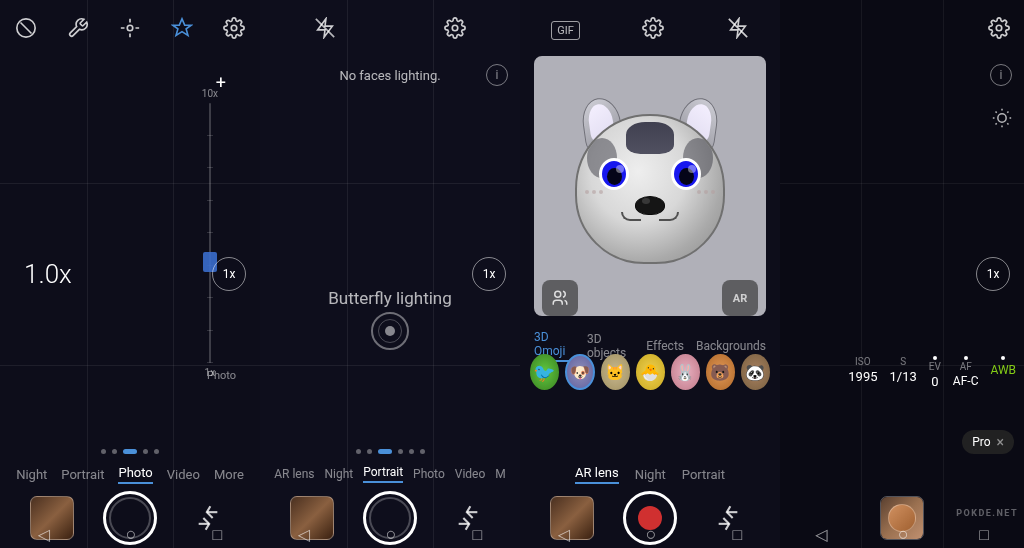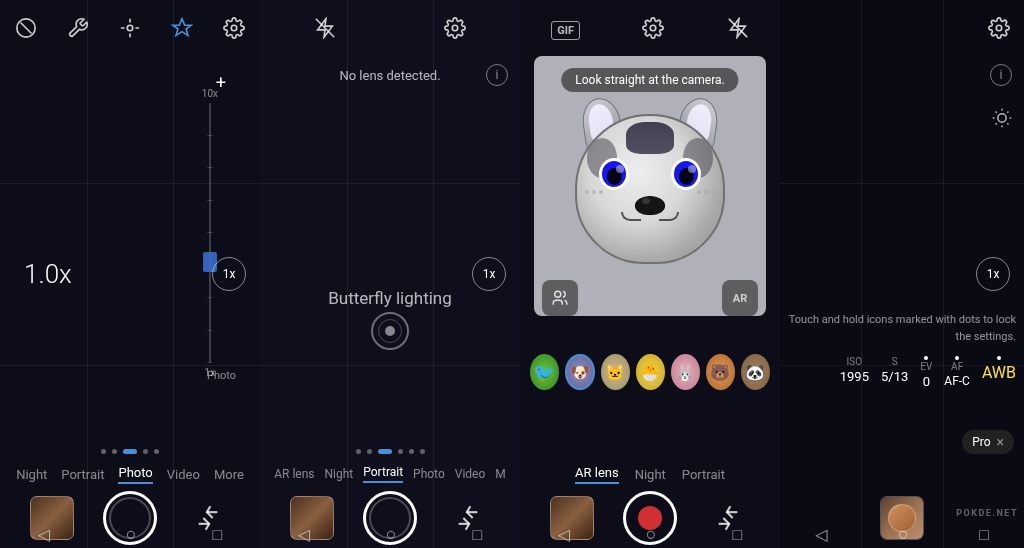--- a/index.html
+++ b/index.html
@@ -144,21 +144,21 @@
       </svg>
     </div>
     <div style="color:rgba(255,255,255,0.8);cursor:pointer;">
       <svg width="22" height="22" viewBox="0 0 24 24" fill="none" stroke="currentColor" stroke-width="1.8">
         <circle cx="12" cy="12" r="3"></circle>
         <path d="M19.4 15a1.65 1.65 0 0 0 .33 1.82l.06.06a2 2 0 0 1-2.83 2.83l-.06-.06a1.65 1.65 0 0 0-1.82-.33 1.65 1.65 0 0 0-1 1.51V21a2 2 0 0 1-4 0v-.09A1.65 1.65 0 0 0 9 19.4a1.65 1.65 0 0 0-1.82.33l-.06.06a2 2 0 0 1-2.83-2.83l.06-.06A1.65 1.65 0 0 0 4.68 15a1.65 1.65 0 0 0-1.51-1H3a2 2 0 0 1 0-4h.09A1.65 1.65 0 0 0 4.6 9a1.65 1.65 0 0 0-.33-1.82l-.06-.06a2 2 0 0 1 2.83-2.83l.06.06A1.65 1.65 0 0 0 9 4.68a1.65 1.65 0 0 0 1-1.51V3a2 2 0 0 1 4 0v.09a1.65 1.65 0 0 0 1 1.51 1.65 1.65 0 0 0 1.82-.33l.06-.06a2 2 0 0 1 2.83 2.83l-.06.06A1.65 1.65 0 0 0 19.4 9a1.65 1.65 0 0 0 1.51 1H21a2 2 0 0 1 0 4h-.09a1.65 1.65 0 0 0-1.51 1z"></path>
       </svg>
     </div>
   </div>
 
-  <div style="position:absolute;top:68px;left:50%;transform:translateX(-50%);color:rgba(255,255,255,0.7);font-size:13px;white-space:nowrap;">No lens detected.</div>
+  <div style="position:absolute;top:68px;left:50%;transform:translateX(-50%);color:rgba(255,255,255,0.7);font-size:13px;white-space:nowrap;">No faces lighting.</div>
 
   <div style="position:absolute;top:64px;right:12px;width:22px;height:22px;border:1.5px solid rgba(255,255,255,0.45);border-radius:50%;display:flex;align-items:center;justify-content:center;color:rgba(255,255,255,0.5);font-size:12px;cursor:pointer;">i</div>
 
   <div style="position:absolute;top:288px;left:50%;transform:translateX(-50%);color:rgba(255,255,255,0.7);font-size:17px;white-space:nowrap;">Butterfly lighting</div>
 
   <div style="position:absolute;top:312px;left:50%;transform:translateX(-50%);width:38px;height:38px;border-radius:50%;border:2px solid rgba(255,255,255,0.4);display:flex;align-items:center;justify-content:center;cursor:pointer;">
     <div style="width:10px;height:10px;border-radius:50%;background:rgba(255,255,255,0.5);"></div>
     <div style="position:absolute;top:50%;left:50%;transform:translate(-50%,-50%);width:24px;height:24px;border-radius:50%;border:1px solid rgba(255,255,255,0.25);"></div>
   </div>
 
@@ -202,38 +202,37 @@
   <div style="position:absolute;bottom:0;left:0;right:0;height:28px;display:flex;justify-content:space-around;align-items:center;">
     <div style="color:rgba(255,255,255,0.6);font-size:16px;cursor:pointer;">◁</div>
     <div style="color:rgba(255,255,255,0.6);font-size:18px;cursor:pointer;">○</div>
     <div style="color:rgba(255,255,255,0.6);font-size:16px;cursor:pointer;">□</div>
   </div>
 </div>
 
 <div style="position:absolute;top:0;left:520px;width:260px;height:548px;background:#0d0d1a;overflow:hidden;">
 
   <div style="position:absolute;top:8px;left:0;right:0;display:flex;justify-content:space-around;align-items:center;height:44px;z-index:10;">
-    <div style="border:1.5px solid rgba(255,255,255,0.6);border-radius:3px;padding:2px 5px;font-size:11px;color:rgba(255,255,255,0.7);font-weight:bold;cursor:pointer;">GIF</div>
+    <div style="border:1.5px solid rgba(255,255,255,0.6);border-radius:3px;padding:2px 5px;font-size:11px;color:rgba(255,255,255,0.7);font-weight:normal;cursor:pointer;">GIF</div>
     <div style="color:rgba(255,255,255,0.8);cursor:pointer;">
       <svg width="22" height="22" viewBox="0 0 24 24" fill="none" stroke="currentColor" stroke-width="1.8">
         <circle cx="12" cy="12" r="3"></circle>
         <path d="M19.4 15a1.65 1.65 0 0 0 .33 1.82l.06.06a2 2 0 0 1-2.83 2.83l-.06-.06a1.65 1.65 0 0 0-1.82-.33 1.65 1.65 0 0 0-1 1.51V21a2 2 0 0 1-4 0v-.09A1.65 1.65 0 0 0 9 19.4a1.65 1.65 0 0 0-1.82.33l-.06.06a2 2 0 0 1-2.83-2.83l.06-.06A1.65 1.65 0 0 0 4.68 15a1.65 1.65 0 0 0-1.51-1H3a2 2 0 0 1 0-4h.09A1.65 1.65 0 0 0 4.6 9a1.65 1.65 0 0 0-.33-1.82l-.06-.06a2 2 0 0 1 2.83-2.83l.06.06A1.65 1.65 0 0 0 9 4.68a1.65 1.65 0 0 0 1-1.51V3a2 2 0 0 1 4 0v.09a1.65 1.65 0 0 0 1 1.51 1.65 1.65 0 0 0 1.82-.33l.06-.06a2 2 0 0 1 2.83 2.83l-.06.06A1.65 1.65 0 0 0 19.4 9a1.65 1.65 0 0 0 1.51 1H21a2 2 0 0 1 0 4h-.09a1.65 1.65 0 0 0-1.51 1z"></path>
       </svg>
     </div>
     <div style="color:rgba(255,255,255,0.8);cursor:pointer;">
       <svg width="22" height="22" viewBox="0 0 24 24" fill="none" stroke="currentColor" stroke-width="1.8">
         <line x1="2" y1="2" x2="22" y2="22"></line>
         <path d="M13 2L4 14h8l-1 8 9-12h-8l1-8z"></path>
       </svg>
     </div>
   </div>
 
   <div style="position:absolute;top:56px;left:14px;right:14px;height:260px;background:#b0b0b8;border-radius:8px;overflow:hidden;display:flex;align-items:center;justify-content:center;">
 
-    <div style="position:absolute;top:12px;left:50%;transform:translateX(-50%);background:rgba(70,70,70,0.85);color:white;font-size:12px;padding:5px 14px;border-radius:12px;white-space:nowrap;z-index:5;">Look straight at the camera.</div>
 
     <div style="position:relative;width:150px;height:160px;margin-top:16px;">
 
       <div style="position:absolute;top:-16px;left:8px;width:38px;height:52px;background:linear-gradient(150deg,#d0d0d8,#909098);border-radius:48% 52% 40% 20%;transform:rotate(-8deg);border:1.5px solid #707078;"></div>
       <div style="position:absolute;top:-16px;left:9px;width:24px;height:36px;background:linear-gradient(150deg,#f5f0ff,#e0dcf0);border-radius:48% 52% 40% 20%;transform:rotate(-8deg);margin-top:6px;margin-left:5px;"></div>
 
       <div style="position:absolute;top:-16px;right:8px;width:38px;height:52px;background:linear-gradient(210deg,#d0d0d8,#909098);border-radius:52% 48% 20% 40%;transform:rotate(8deg);border:1.5px solid #707078;"></div>
       <div style="position:absolute;top:-16px;right:9px;width:24px;height:36px;background:linear-gradient(210deg,#f5f0ff,#e0dcf0);border-radius:52% 48% 20% 40%;transform:rotate(8deg);margin-top:6px;margin-right:5px;"></div>
 
       <div style="position:absolute;top:0;left:0;width:150px;height:150px;background:radial-gradient(ellipse at 42% 38%,#eeeeee,#d8d8d8 40%,#aaaaaa 70%,#888888);border-radius:50% 50% 46% 46%;border:2px solid #707070;overflow:hidden;">
@@ -277,20 +276,26 @@
     <svg width="18" height="18" viewBox="0 0 24 24" fill="none" stroke="rgba(255,255,255,0.8)" stroke-width="2">
       <circle cx="9" cy="7" r="4"></circle>
       <path d="M3 21v-2a4 4 0 0 1 4-4h4a4 4 0 0 1 4 4v2"></path>
       <path d="M16 3.13a4 4 0 0 1 0 7.75"></path>
       <path d="M21 21v-2a4 4 0 0 0-3-3.85"></path>
     </svg>
   </div>
 
   <div style="position:absolute;top:280px;right:22px;width:36px;height:36px;background:rgba(60,60,60,0.7);border-radius:8px;display:flex;align-items:center;justify-content:center;cursor:pointer;color:rgba(255,255,255,0.7);font-size:11px;font-weight:bold;">AR</div>
 
+  <div style="position:absolute;top:330px;left:14px;right:14px;display:flex;gap:12px;align-items:center;">
+    <div style="font-size:12px;color:#4a90d9;border-bottom:2px solid #4a90d9;padding-bottom:2px;cursor:pointer;">3D Qmoji</div>
+    <div style="font-size:12px;color:rgba(255,255,255,0.5);cursor:pointer;">3D objects</div>
+    <div style="font-size:12px;color:rgba(255,255,255,0.5);cursor:pointer;">Effects</div>
+    <div style="font-size:12px;color:rgba(255,255,255,0.5);cursor:pointer;">Backgrounds</div>
+  </div>
 
   <div style="position:absolute;top:354px;left:10px;right:10px;display:flex;gap:6px;align-items:center;">
     <div style="width:36px;height:36px;border-radius:50%;background:radial-gradient(#60c840,#3a8020);cursor:pointer;display:flex;align-items:center;justify-content:center;font-size:18px;">🐦</div>
     <div style="width:36px;height:36px;border-radius:50%;background:radial-gradient(#9090b8,#6060a0);border:2px solid #4a90d9;cursor:pointer;display:flex;align-items:center;justify-content:center;font-size:16px;">🐶</div>
     <div style="width:36px;height:36px;border-radius:50%;background:radial-gradient(#c8b890,#a09060);cursor:pointer;display:flex;align-items:center;justify-content:center;font-size:16px;">🐱</div>
     <div style="width:36px;height:36px;border-radius:50%;background:radial-gradient(#f0d050,#c8a820);cursor:pointer;display:flex;align-items:center;justify-content:center;font-size:16px;">🐣</div>
     <div style="width:36px;height:36px;border-radius:50%;background:radial-gradient(#e8b0c0,#c07888);cursor:pointer;display:flex;align-items:center;justify-content:center;font-size:16px;">🐰</div>
     <div style="width:36px;height:36px;border-radius:50%;background:radial-gradient(#e09858,#b06828);cursor:pointer;display:flex;align-items:center;justify-content:center;font-size:16px;">🐻</div>
     <div style="width:36px;height:36px;border-radius:50%;background:radial-gradient(#a88060,#786040);cursor:pointer;display:flex;align-items:center;justify-content:center;font-size:16px;">🐼</div>
   </div>
@@ -350,50 +355,49 @@
       <line x1="12" y1="21" x2="12" y2="23"></line>
       <line x1="4.22" y1="4.22" x2="5.64" y2="5.64"></line>
       <line x1="18.36" y1="18.36" x2="19.78" y2="19.78"></line>
       <line x1="1" y1="12" x2="3" y2="12"></line>
       <line x1="21" y1="12" x2="23" y2="12"></line>
       <line x1="4.22" y1="19.78" x2="5.64" y2="18.36"></line>
       <line x1="18.36" y1="5.64" x2="19.78" y2="4.22"></line>
     </svg>
   </div>
 
-  <div style="position:absolute;top:312px;right:8px;left:8px;color:rgba(255,255,255,0.55);font-size:11px;text-align:right;line-height:1.5;">Touch and hold icons marked with dots to lock the settings.</div>
 
   <div style="position:absolute;top:356px;right:8px;display:flex;gap:12px;align-items:flex-start;">
 
     <div style="display:flex;flex-direction:column;align-items:center;cursor:pointer;">
       <div style="color:rgba(255,255,255,0.45);font-size:10px;margin-bottom:2px;">ISO</div>
       <div style="color:white;font-size:13px;">1995</div>
     </div>
 
     <div style="display:flex;flex-direction:column;align-items:center;cursor:pointer;">
       <div style="color:rgba(255,255,255,0.45);font-size:10px;margin-bottom:2px;">S</div>
-      <div style="color:white;font-size:13px;">5/13</div>
+      <div style="color:white;font-size:13px;">1/13</div>
     </div>
 
     <div style="display:flex;flex-direction:column;align-items:center;cursor:pointer;position:relative;">
       <div style="width:4px;height:4px;border-radius:50%;background:white;margin-bottom:1px;"></div>
       <div style="color:rgba(255,255,255,0.45);font-size:10px;margin-bottom:2px;">EV</div>
       <div style="color:white;font-size:13px;">0</div>
     </div>
 
     <div style="display:flex;flex-direction:column;align-items:center;cursor:pointer;">
       <div style="width:4px;height:4px;border-radius:50%;background:white;margin-bottom:1px;"></div>
       <div style="color:rgba(255,255,255,0.45);font-size:10px;margin-bottom:2px;">AF</div>
       <div style="color:white;font-size:12px;">AF-C</div>
     </div>
 
     <div style="display:flex;flex-direction:column;align-items:center;cursor:pointer;">
       <div style="width:4px;height:4px;border-radius:50%;background:white;margin-bottom:1px;"></div>
       <div style="color:rgba(255,255,255,0.45);font-size:10px;margin-bottom:2px;"></div>
-      <div style="color:#fde047;font-size:16px;">AWB</div>
+      <div style="color:#84cc16;font-size:12px;">AWB</div>
     </div>
   </div>
 
   <div style="position:absolute;right:14px;top:50%;transform:translateY(-50%);width:34px;height:34px;border:1.5px solid rgba(255,255,255,0.5);border-radius:50%;display:flex;align-items:center;justify-content:center;color:white;font-size:12px;cursor:pointer;">
     <span>1x</span>
   </div>
 
   <div style="position:absolute;bottom:94px;right:10px;background:rgba(35,35,35,0.95);color:white;font-size:12px;padding:4px 10px;border-radius:12px;display:flex;align-items:center;gap:6px;">
     <span>Pro</span>
     <span style="color:rgba(255,255,255,0.5);cursor:pointer;font-size:14px;">×</span>

